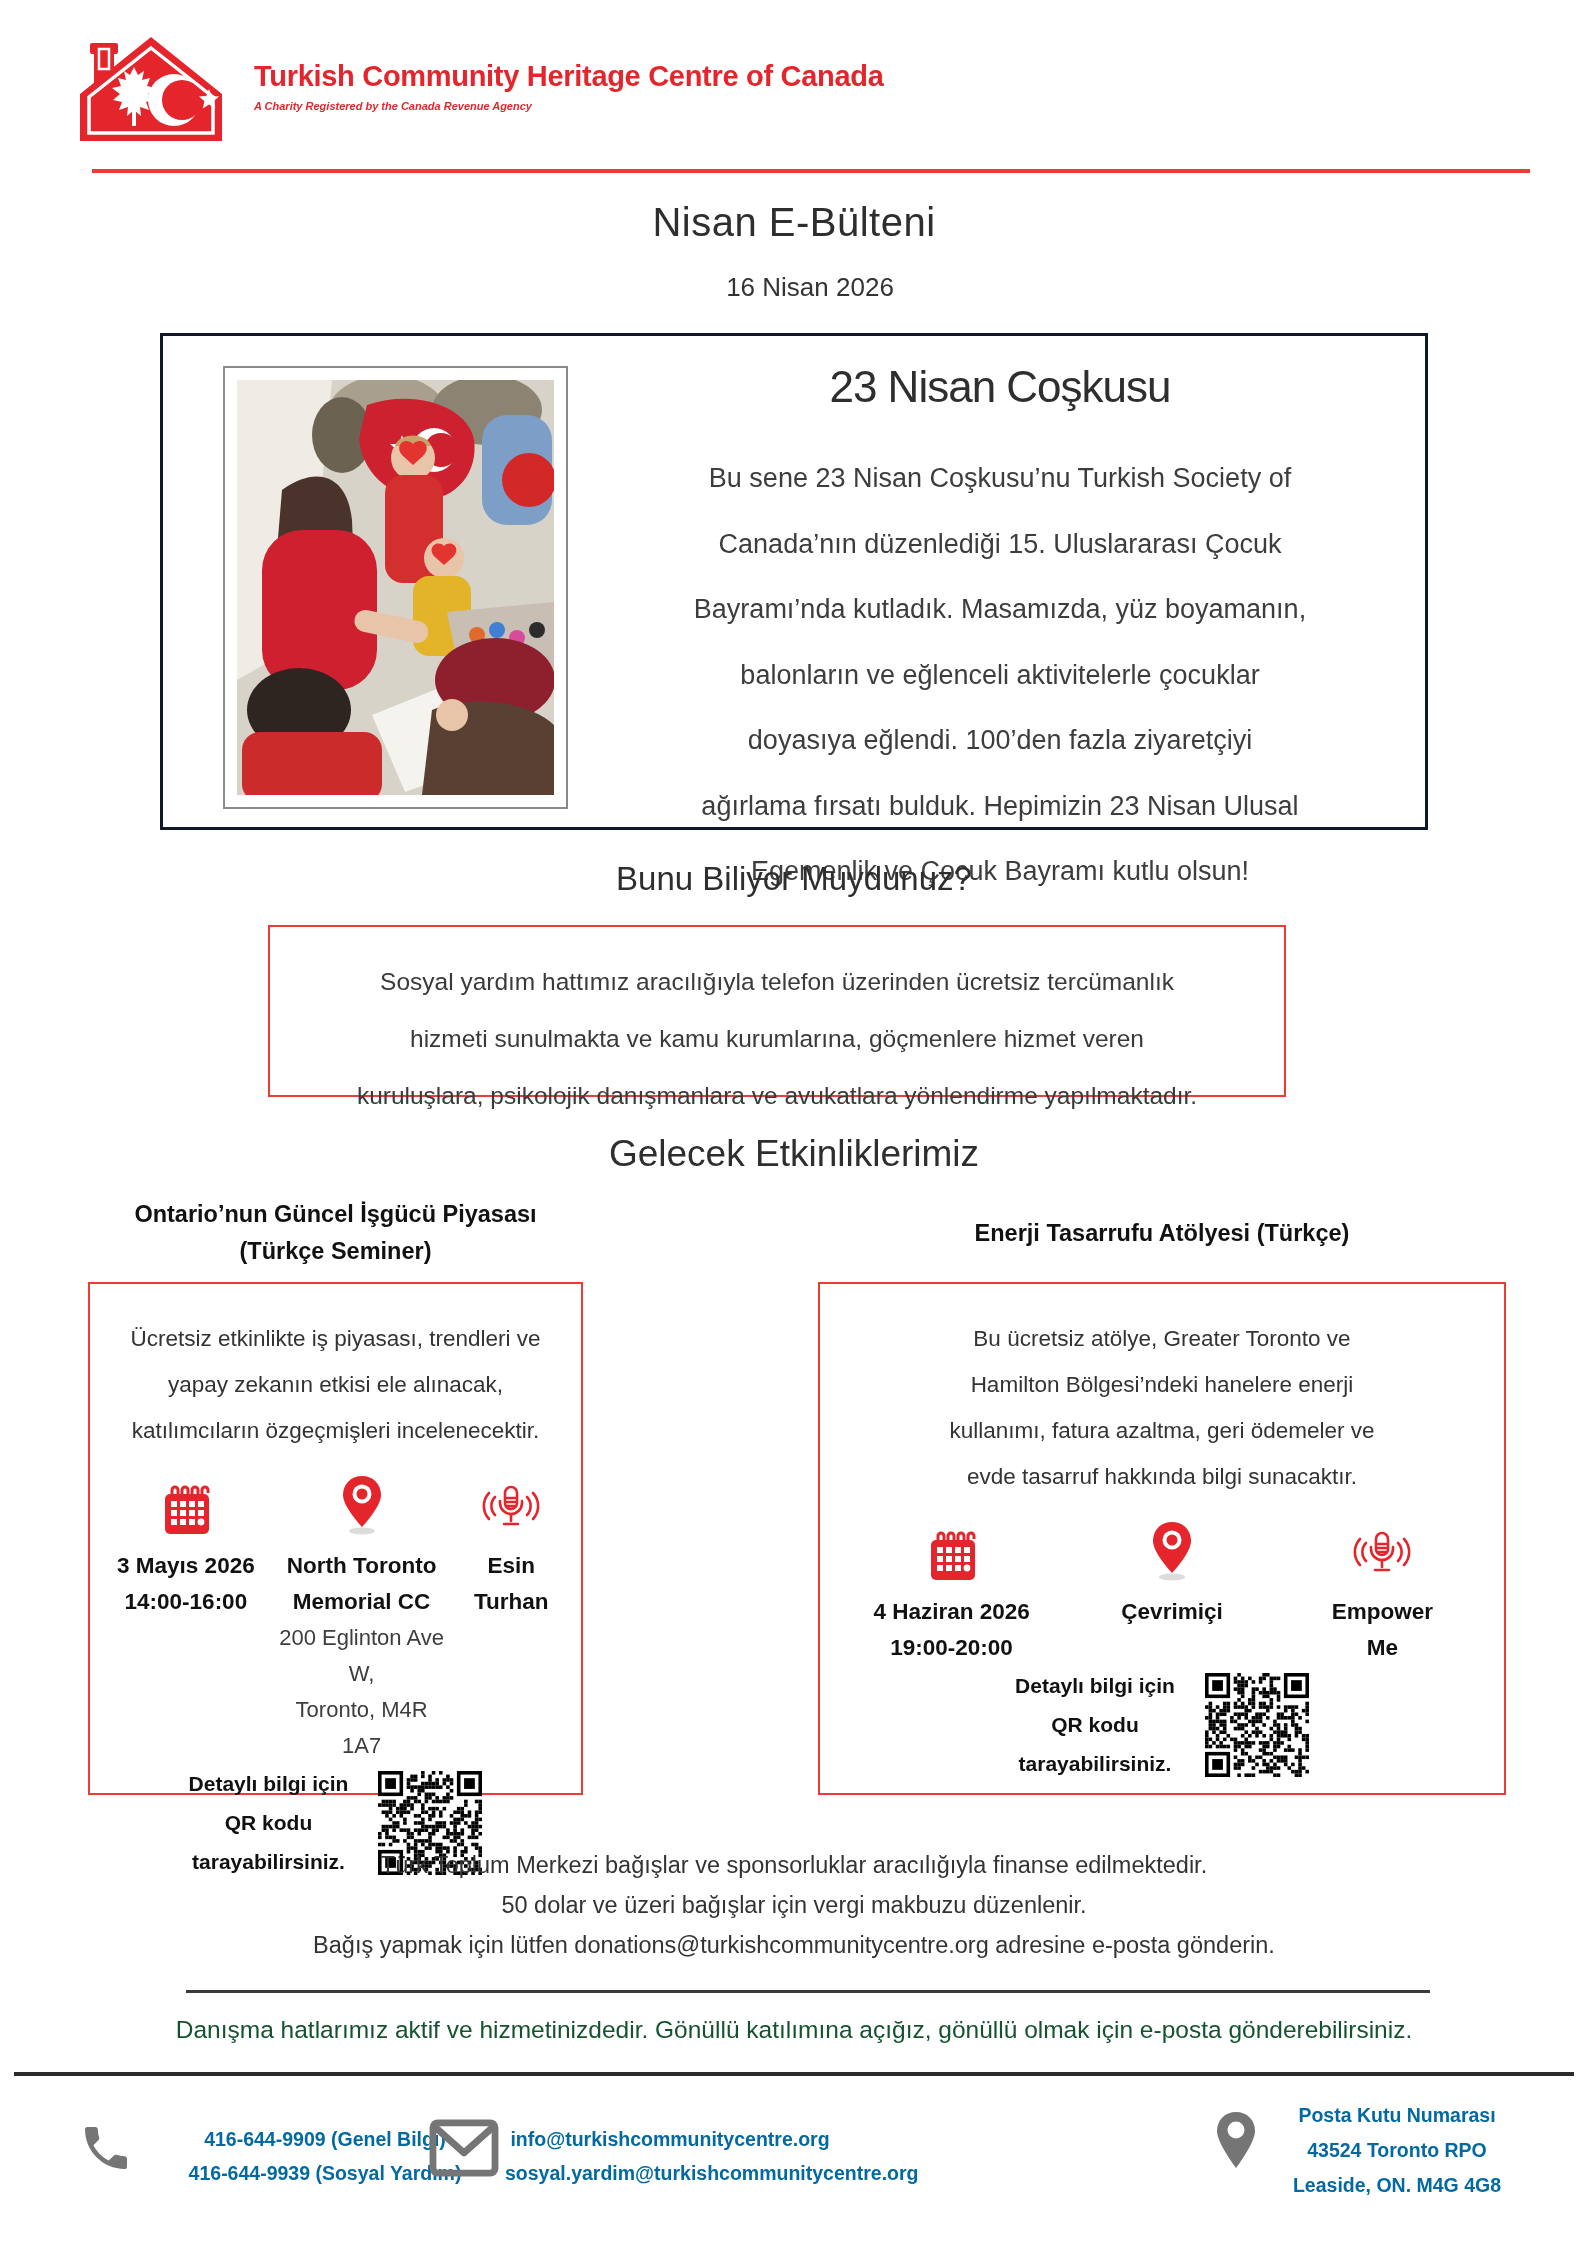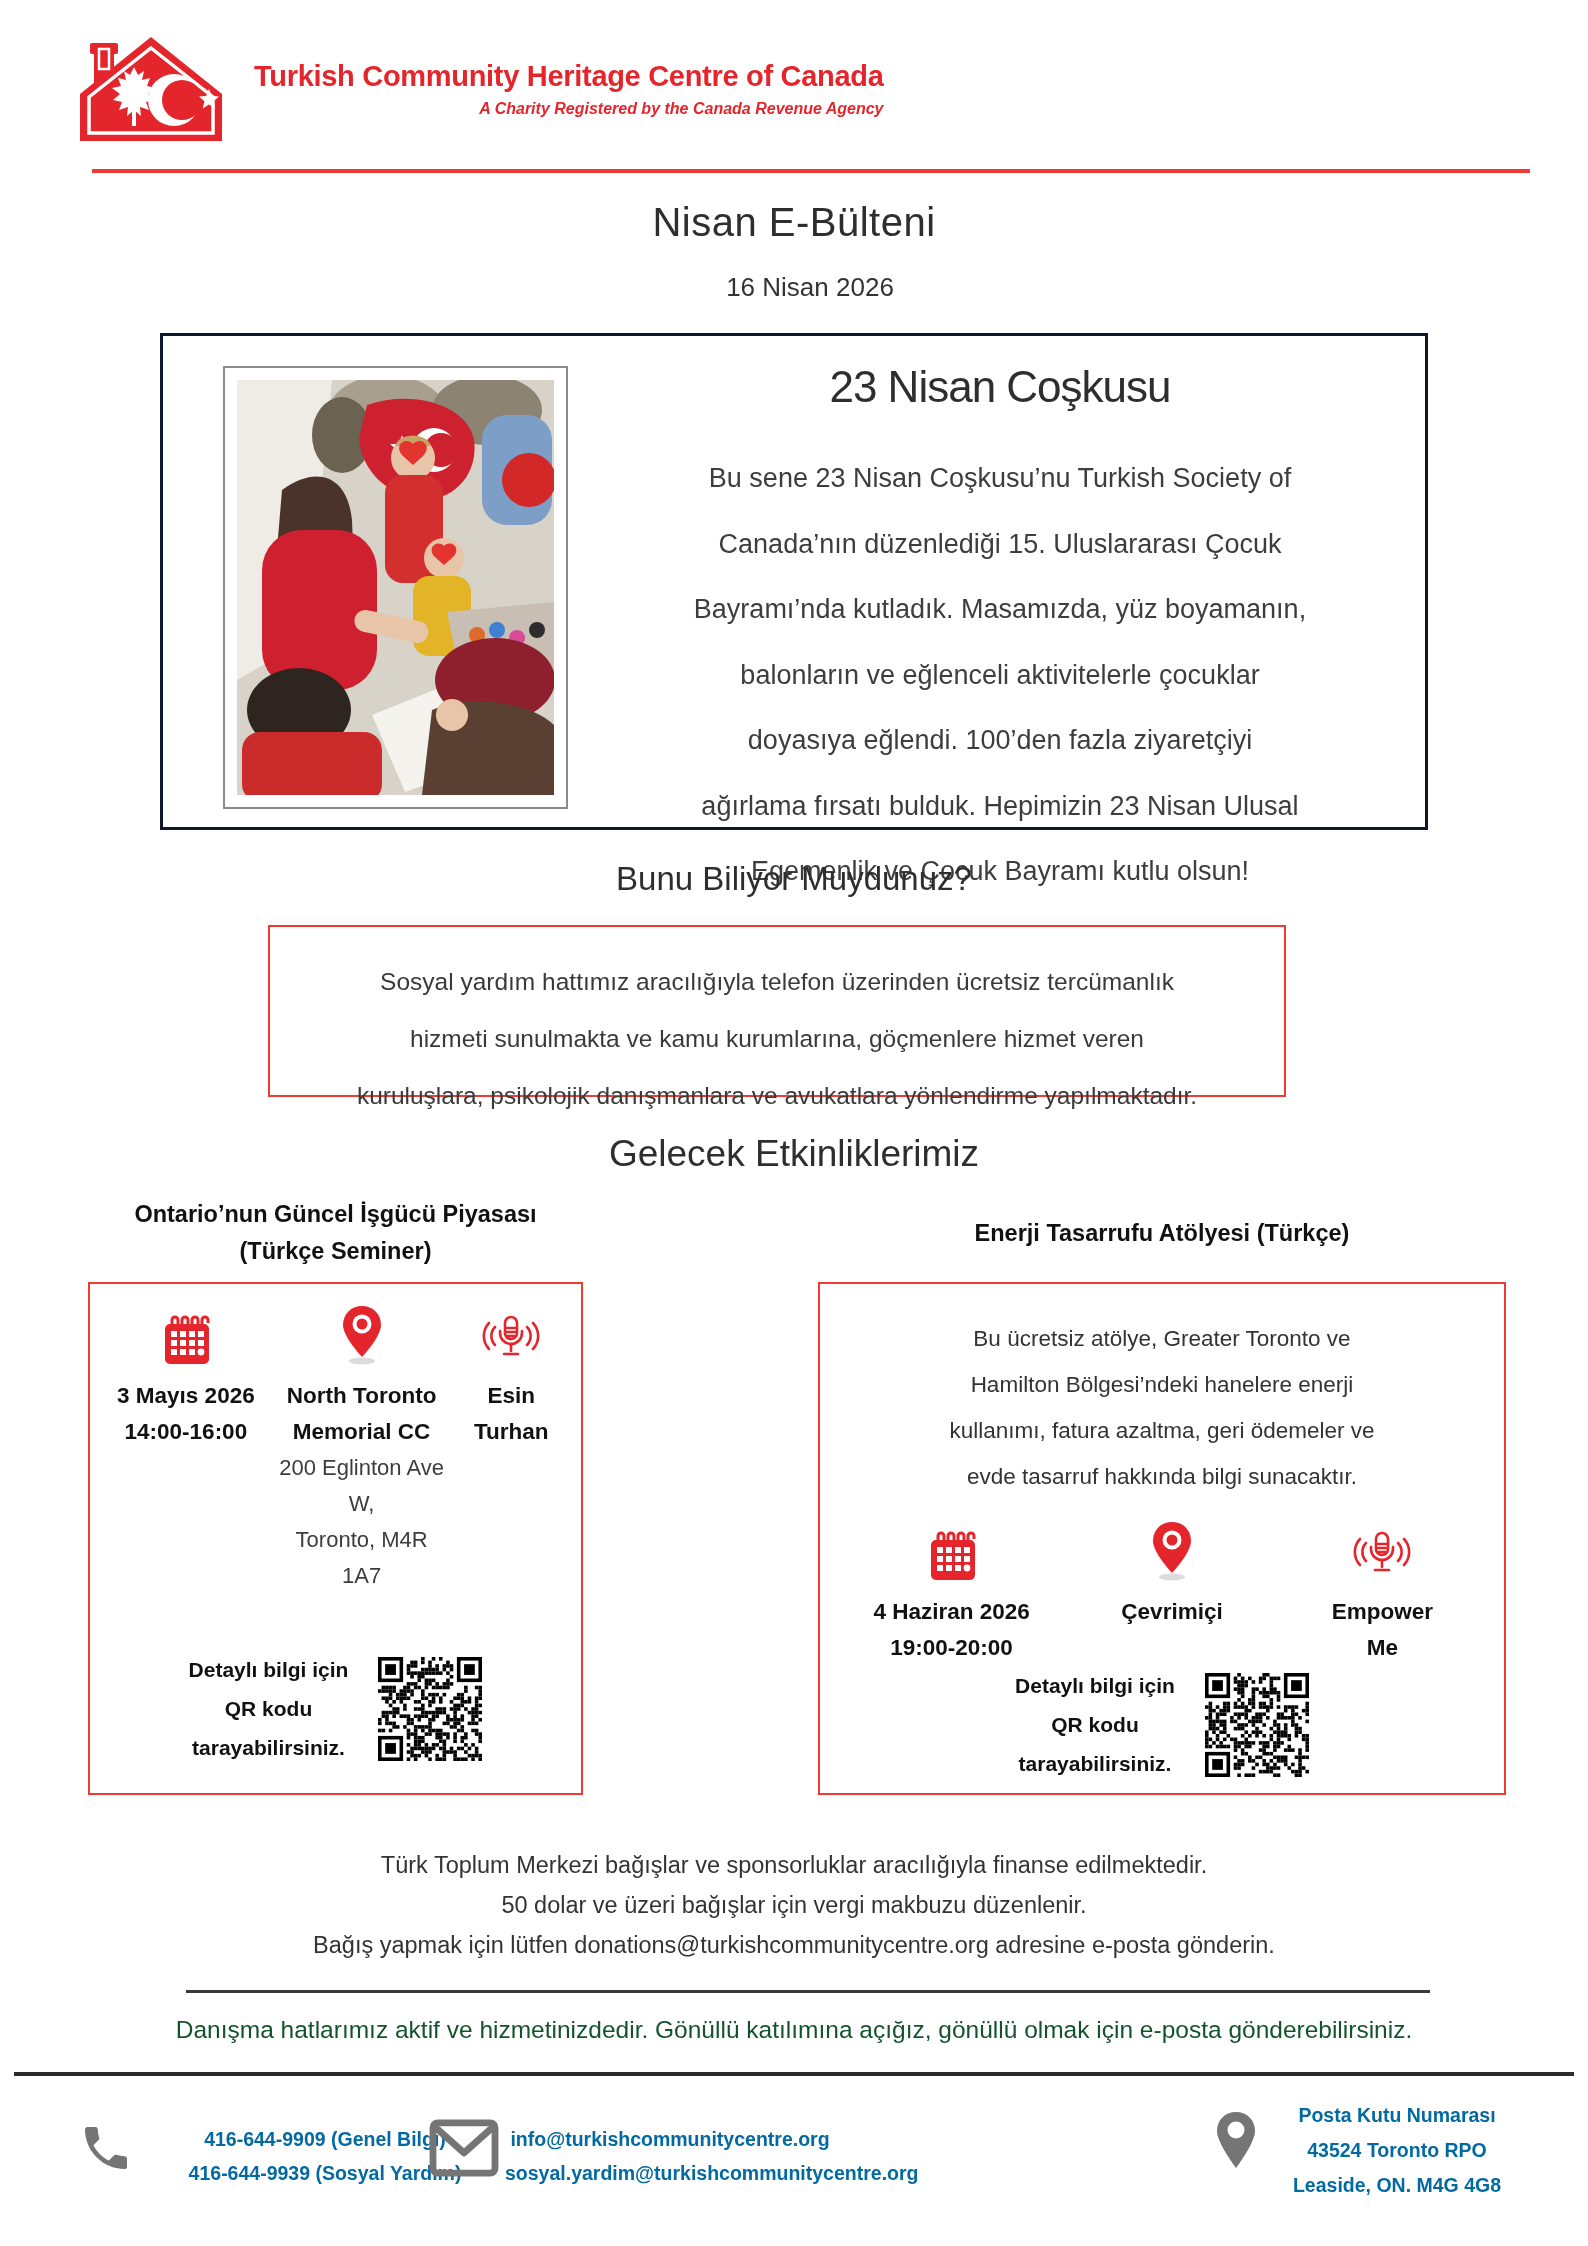--- a/index.html
+++ b/index.html
@@ -4,21 +4,21 @@
 <style>
   html,body{margin:0;padding:0;background:#fff;}
   .page{position:relative;width:1588px;height:2246px;background:#fff;overflow:hidden;
         font-family:"Liberation Sans",sans-serif;color:#3c3c3c;}
 
   
   .header{position:absolute;top:34px;left:72px;display:flex;align-items:flex-start;}
   .logo{width:158px;height:112px;flex:0 0 auto;}
   .header-text{margin-left:24px;padding-top:26px;}
   .org-name{font-size:29px;font-weight:bold;color:#e4262c;letter-spacing:-0.3px;}
-  .tagline{font-size:16px;font-weight:bold;font-style:italic;color:#e4262c;text-align:right;margin-top:7px;}
+  .tagline{font-size:11px;font-weight:bold;font-style:italic;color:#e4262c;text-align:left;margin-top:7px;}
   .rule-red{position:absolute;top:169px;left:92px;width:1438px;height:4px;background:#ef3b33;}
 
   
   .page-title{position:absolute;top:200px;left:0;width:100%;text-align:center;
               font-size:40px;font-weight:300;color:#2e2e2e;letter-spacing:0.5px;}
   .page-date{position:absolute;top:272px;left:0;width:100%;text-align:center;
              font-size:26px;font-weight:300;color:#333;padding-left:16px;}
 
   
   .feature-box{position:absolute;top:333px;left:160px;width:1268px;height:497px;
@@ -176,20 +176,25 @@
   </div>
 
   <div class="events-heading">Gelecek Etkinliklerimiz</div>
 
   <div class="event-col left">
     <div class="col-title">
         <div class="ln">Ontario’nun Güncel İşgücü Piyasası</div>
         <div class="ln">(Türkçe Seminer)</div>
       </div>
     <div class="event-box">
+      <div class="event-description">
+          <div class="ln">Ücretsiz etkinlikte iş piyasası, trendleri ve</div>
+          <div class="ln">yapay zekanın etkisi ele alınacak,</div>
+          <div class="ln">katılımcıların özgeçmişleri incelenecektir.</div>
+        </div>
       <div class="detail-row">
         <div class="detail-cell c1">
           <div class="detail-icon">
             <svg width="50" height="52" viewBox="0 0 50 52">
               <g stroke="#e4262c" stroke-width="3" fill="none">
                 <path d="M11 10 v-4 a3 3 0 0 1 6 0 v4"></path>
                   <path d="M21 10 v-4 a3 3 0 0 1 6 0 v4"></path>
                 <path d="M31 10 v-4 a3 3 0 0 1 6 0 v4"></path>
                   <path d="M41 10 v-4 a3 3 0 0 1 6 0 v3"></path>
               </g>

